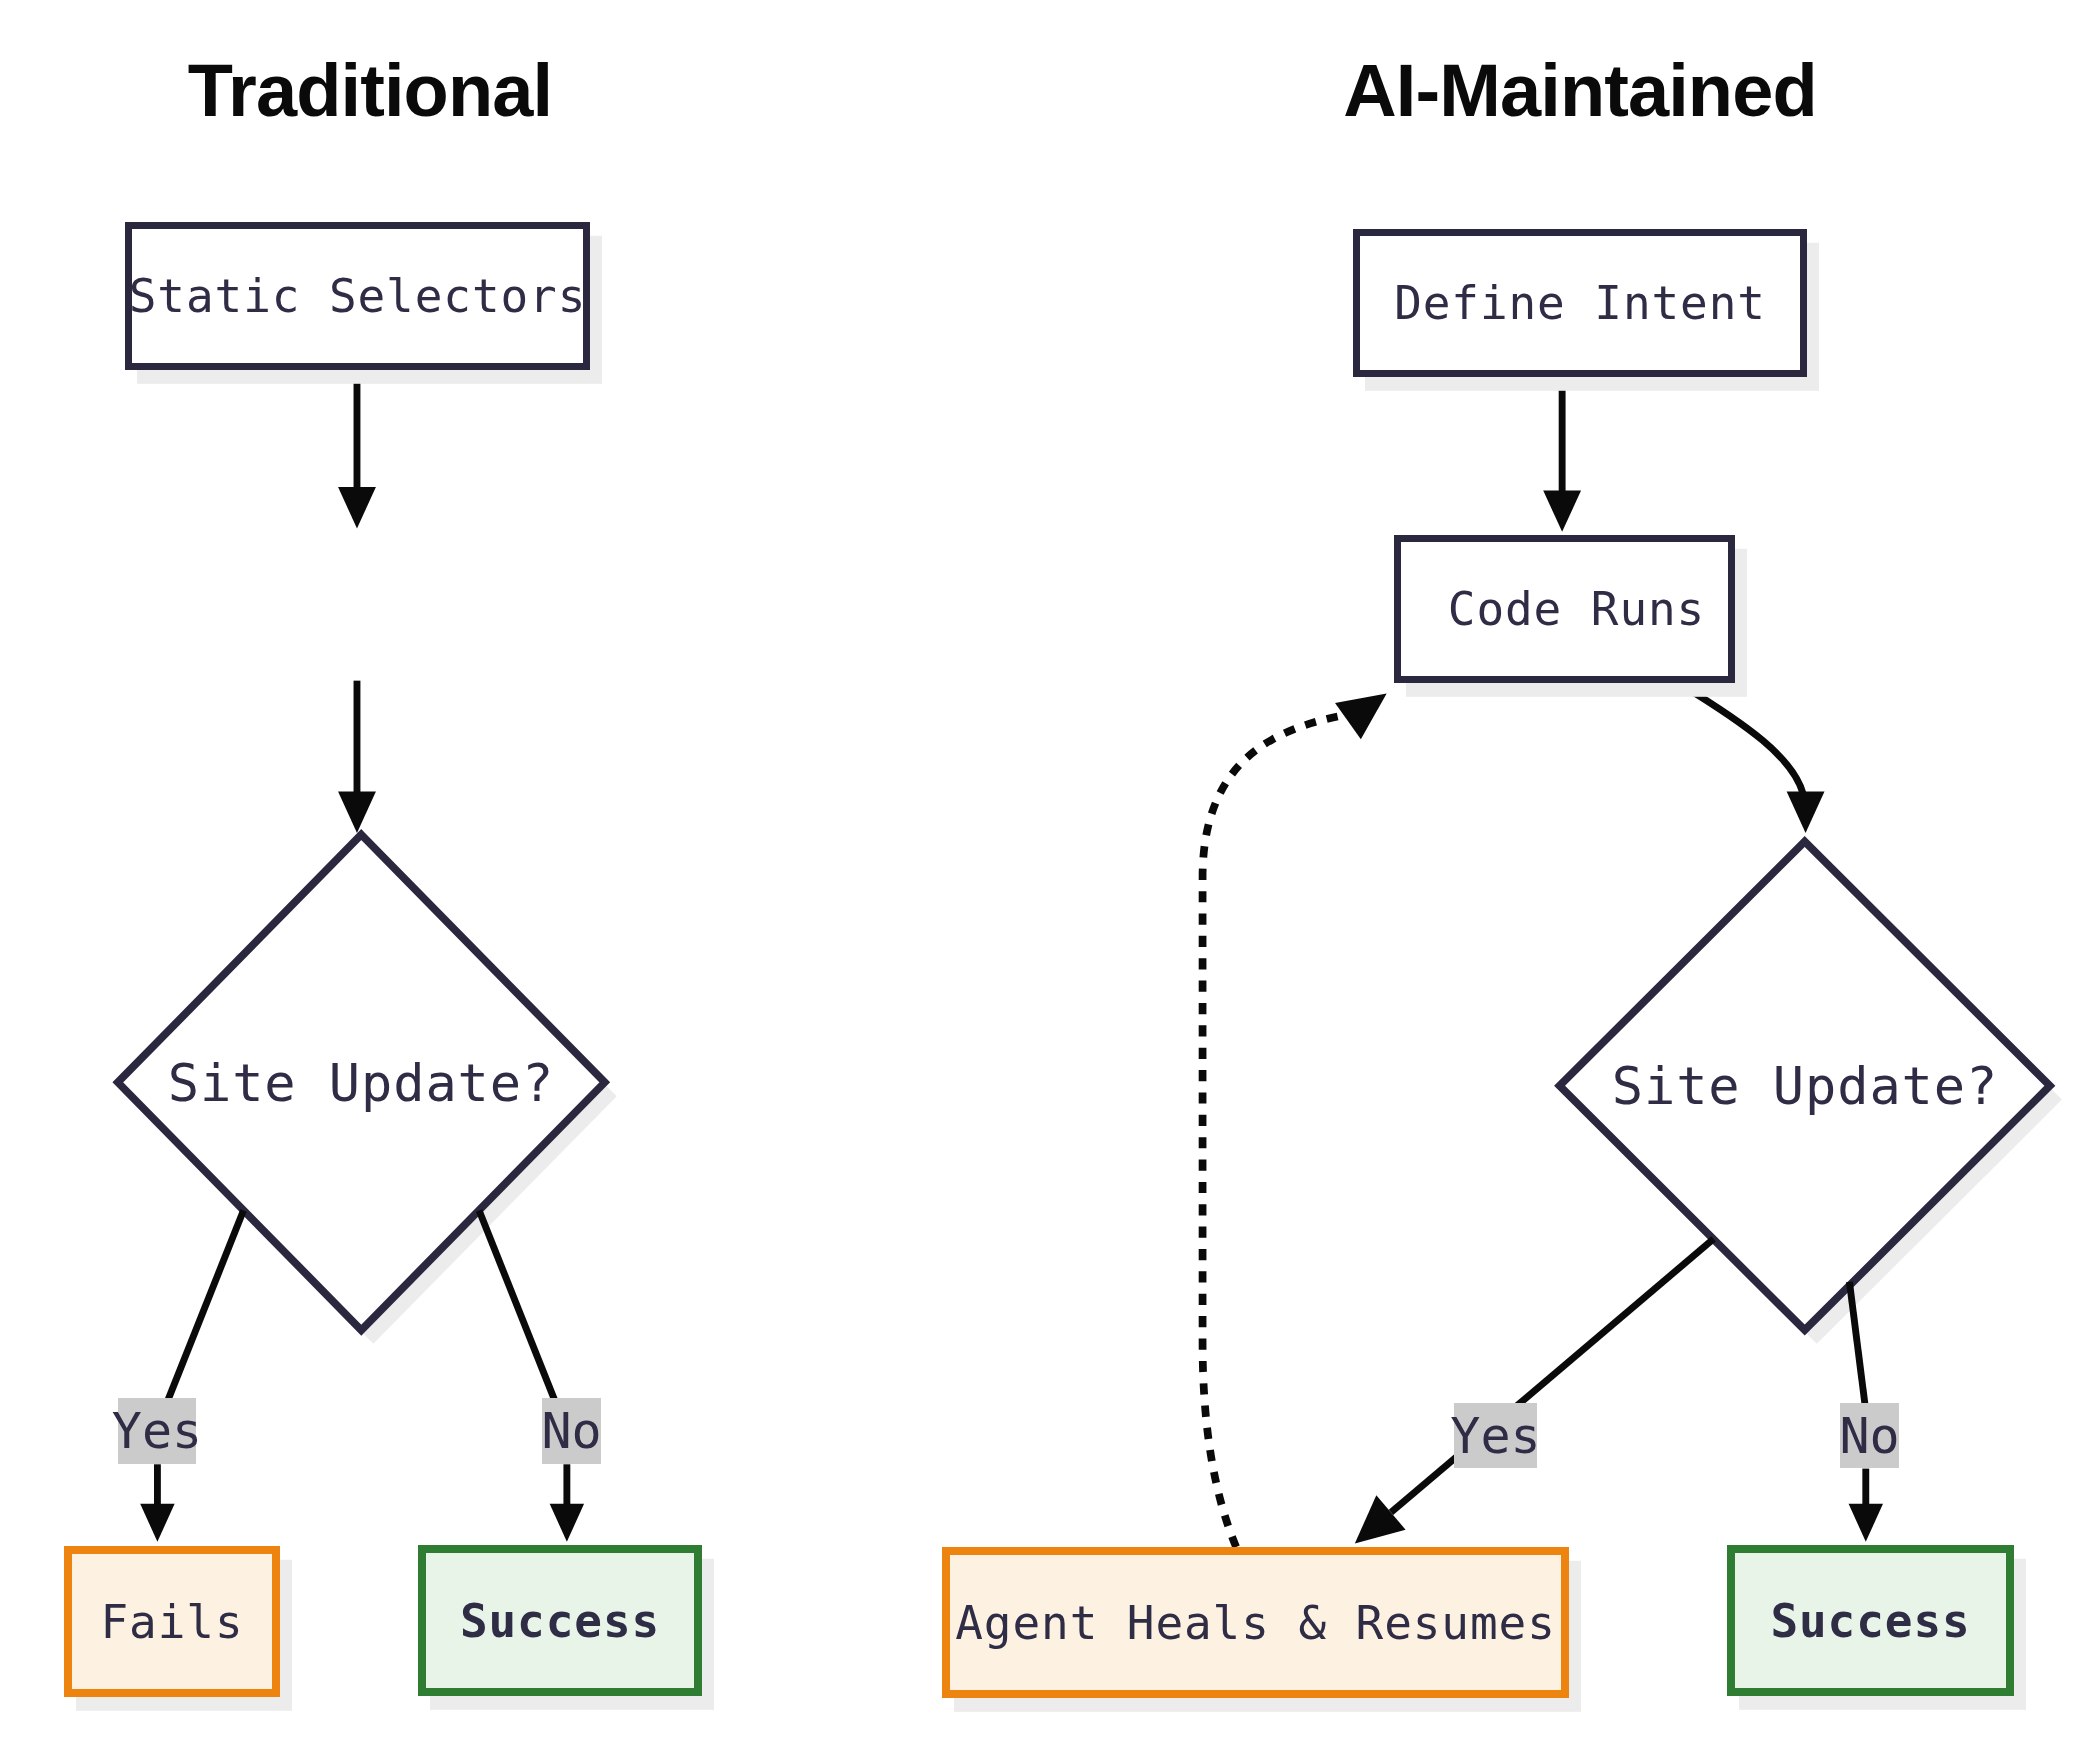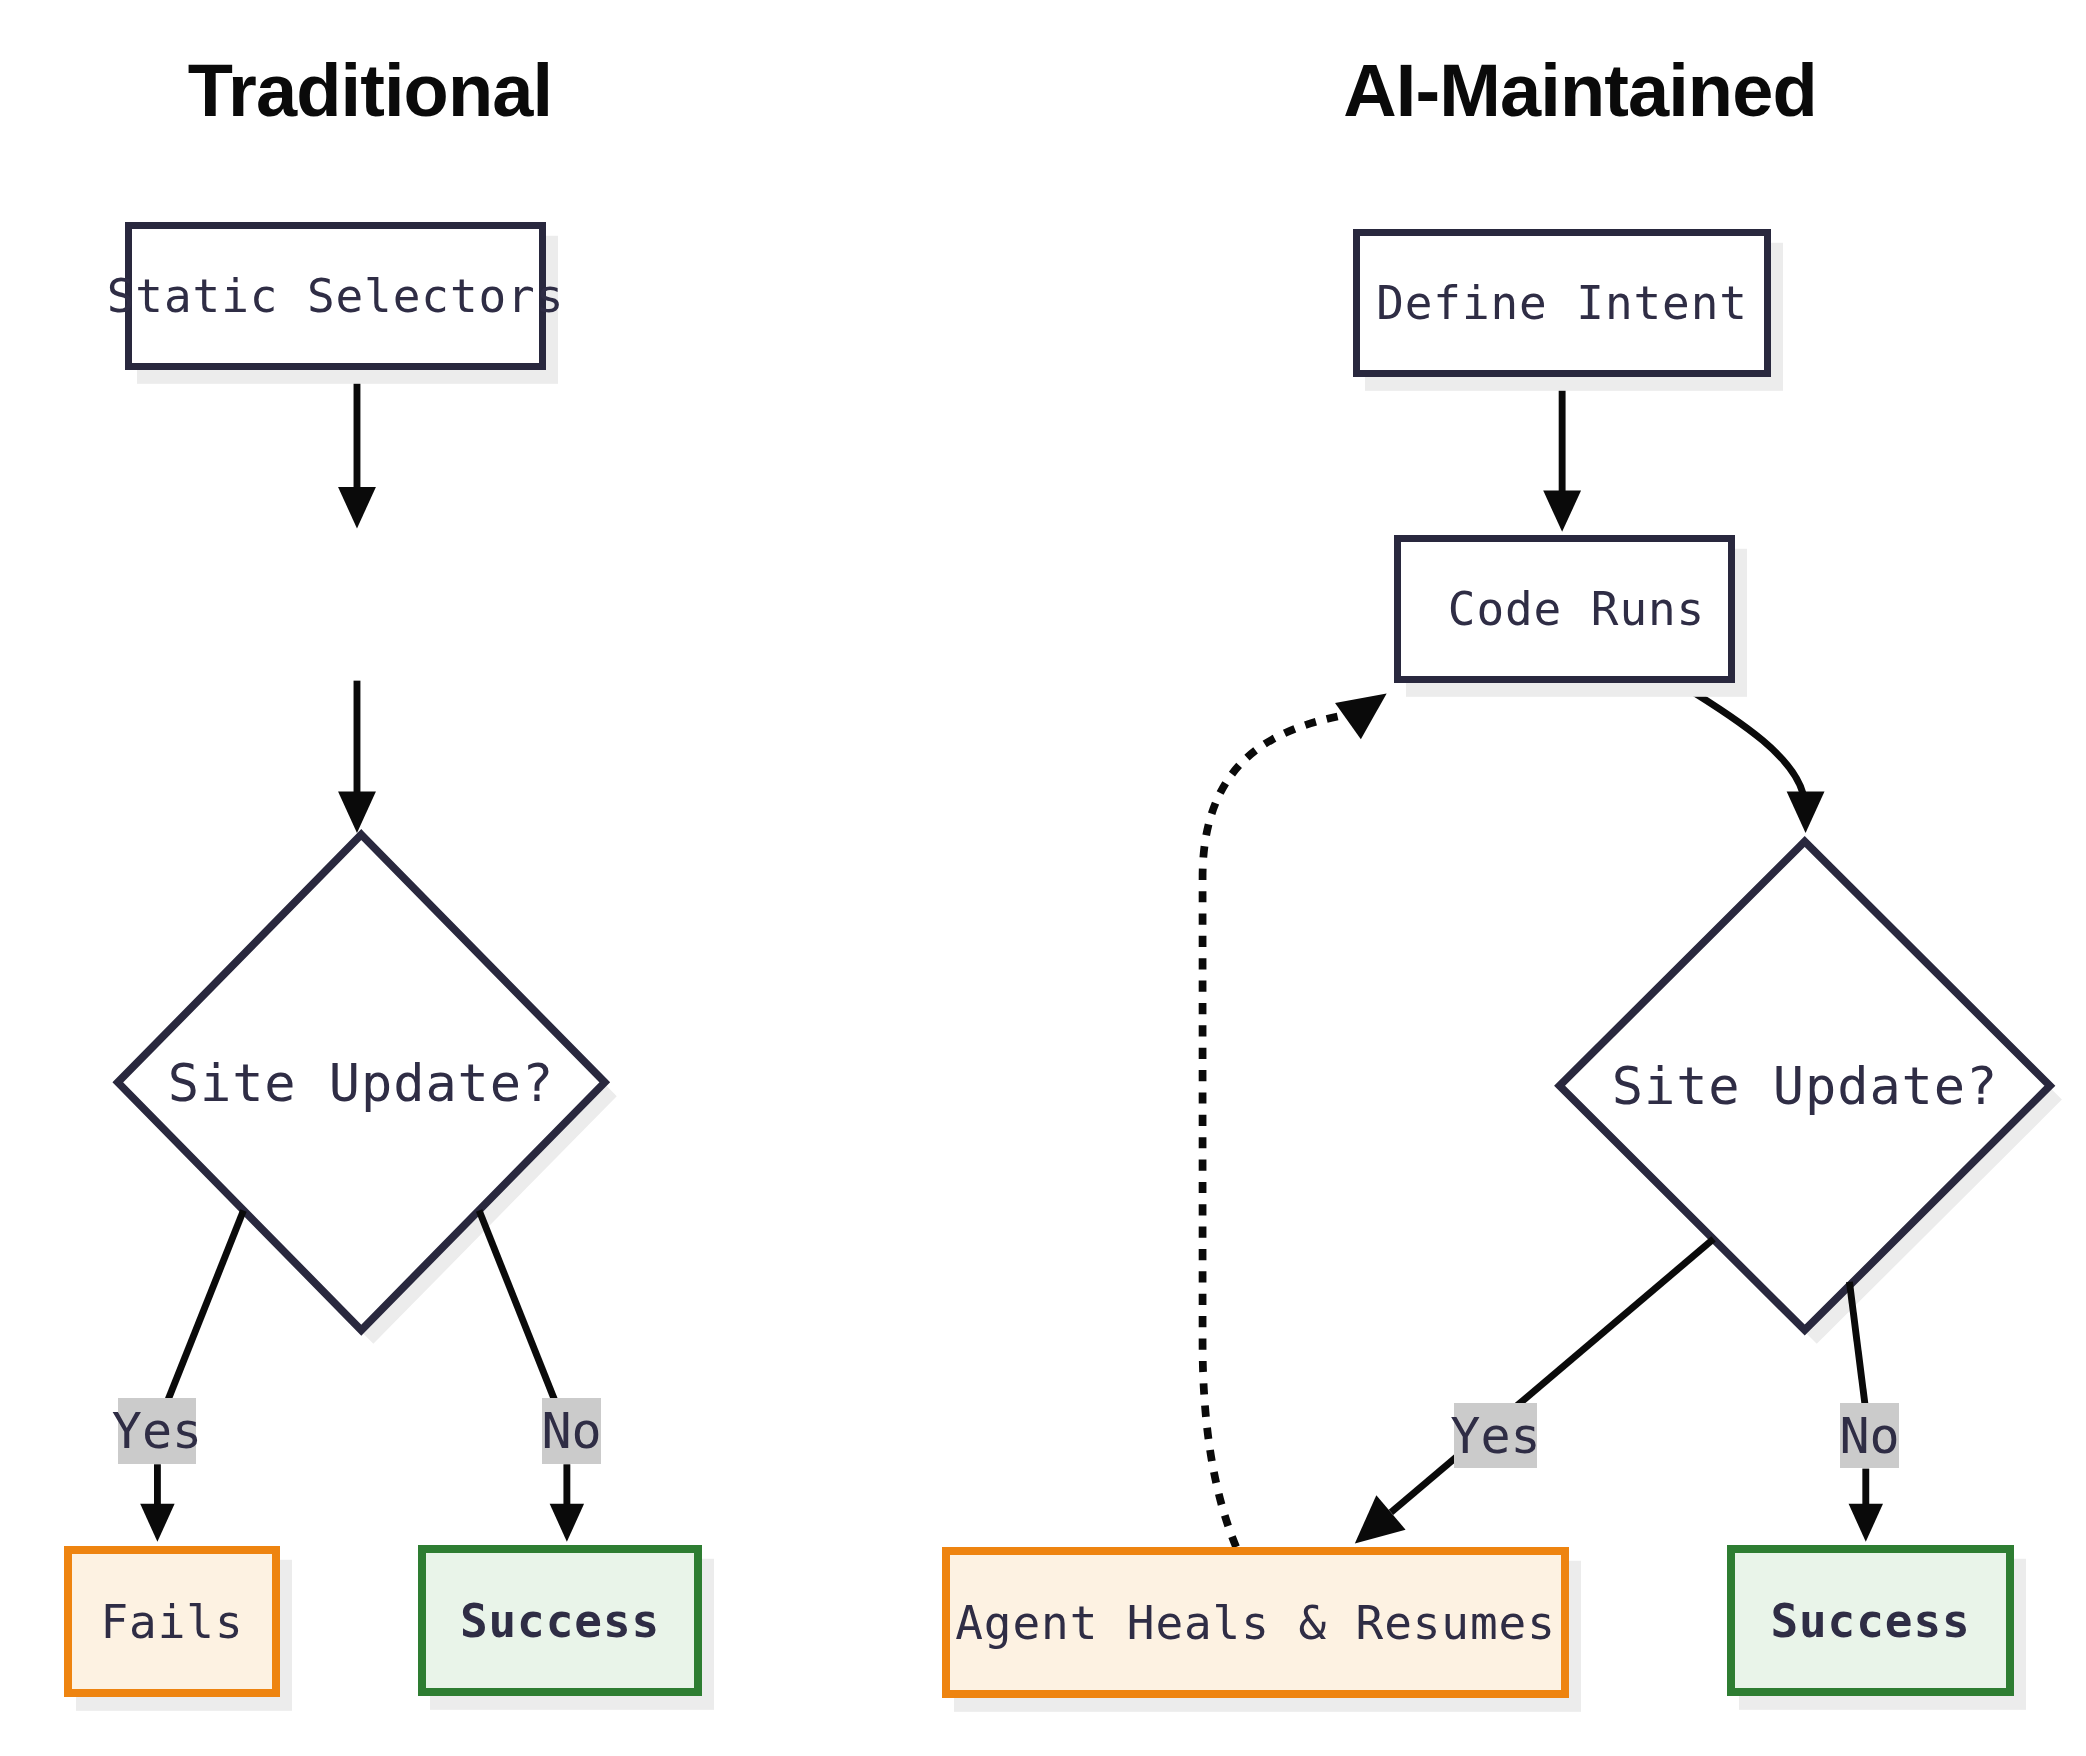--- a/index.html
+++ b/index.html
@@ -85,36 +85,36 @@
     <line class="edge" x1="2150" y1="1490" x2="2168" y2="1632"></line>
     <line class="edge" x1="2169" y1="1707" x2="2169" y2="1750"></line>
     <polygon class="head" points="2149,1748 2189,1748 2169,1792"></polygon>
 
     <path class="edge edge--dotted" d="M 1437,1798 Q 1398,1705 1398,1560 L 1398,1020 Q 1398,905 1478,860 C 1505,845 1530,838 1558,832"></path>
     <polygon class="head" points="1612,806 1582,859 1552,817"></polygon>
   </svg>
 
   <div class="title" style="left:69px;top:43px;width:602px;">Traditional</div>
 
-  <div class="node" style="left:125px;top:222px;width:421px;height:148px;">Static Selectors</div>
+  <div class="node" style="left:125px;top:222px;width:465px;height:148px;">Static Selectors</div>
 
 
   <div class="diamond-text" style="left:146px;top:1038px;width:430px;height:89px;">Site Update?</div>
 
   <div class="edge-label" style="left:118px;top:1398px;width:78px;height:66px;">Yes</div>
 
   <div class="edge-label" style="left:542px;top:1398px;width:59px;height:66px;">No</div>
 
   <div class="node node--orange" style="left:64px;top:1546px;width:216px;height:151px;">Fails</div>
 
   <div class="node node--green" style="left:418px;top:1545px;width:284px;height:151px;">Success</div>
 
   <div class="title" style="left:1279px;top:43px;width:602px;">AI-Maintained</div>
 
-  <div class="node" style="left:1353px;top:229px;width:418px;height:148px;">Define Intent</div>
+  <div class="node" style="left:1353px;top:229px;width:454px;height:148px;">Define Intent</div>
 
   <div class="node" style="left:1394px;top:535px;width:341px;height:148px;padding-left:24px;">Code Runs</div>
 
   <div class="diamond-text" style="left:1590px;top:1041px;width:430px;height:89px;">Site Update?</div>
 
   <div class="edge-label" style="left:1454px;top:1403px;width:83px;height:65px;">Yes</div>
 
   <div class="edge-label" style="left:1840px;top:1403px;width:59px;height:65px;">No</div>
 
   <div class="node node--orange" style="left:942px;top:1547px;width:627px;height:151px;">Agent Heals &amp; Resumes</div>

